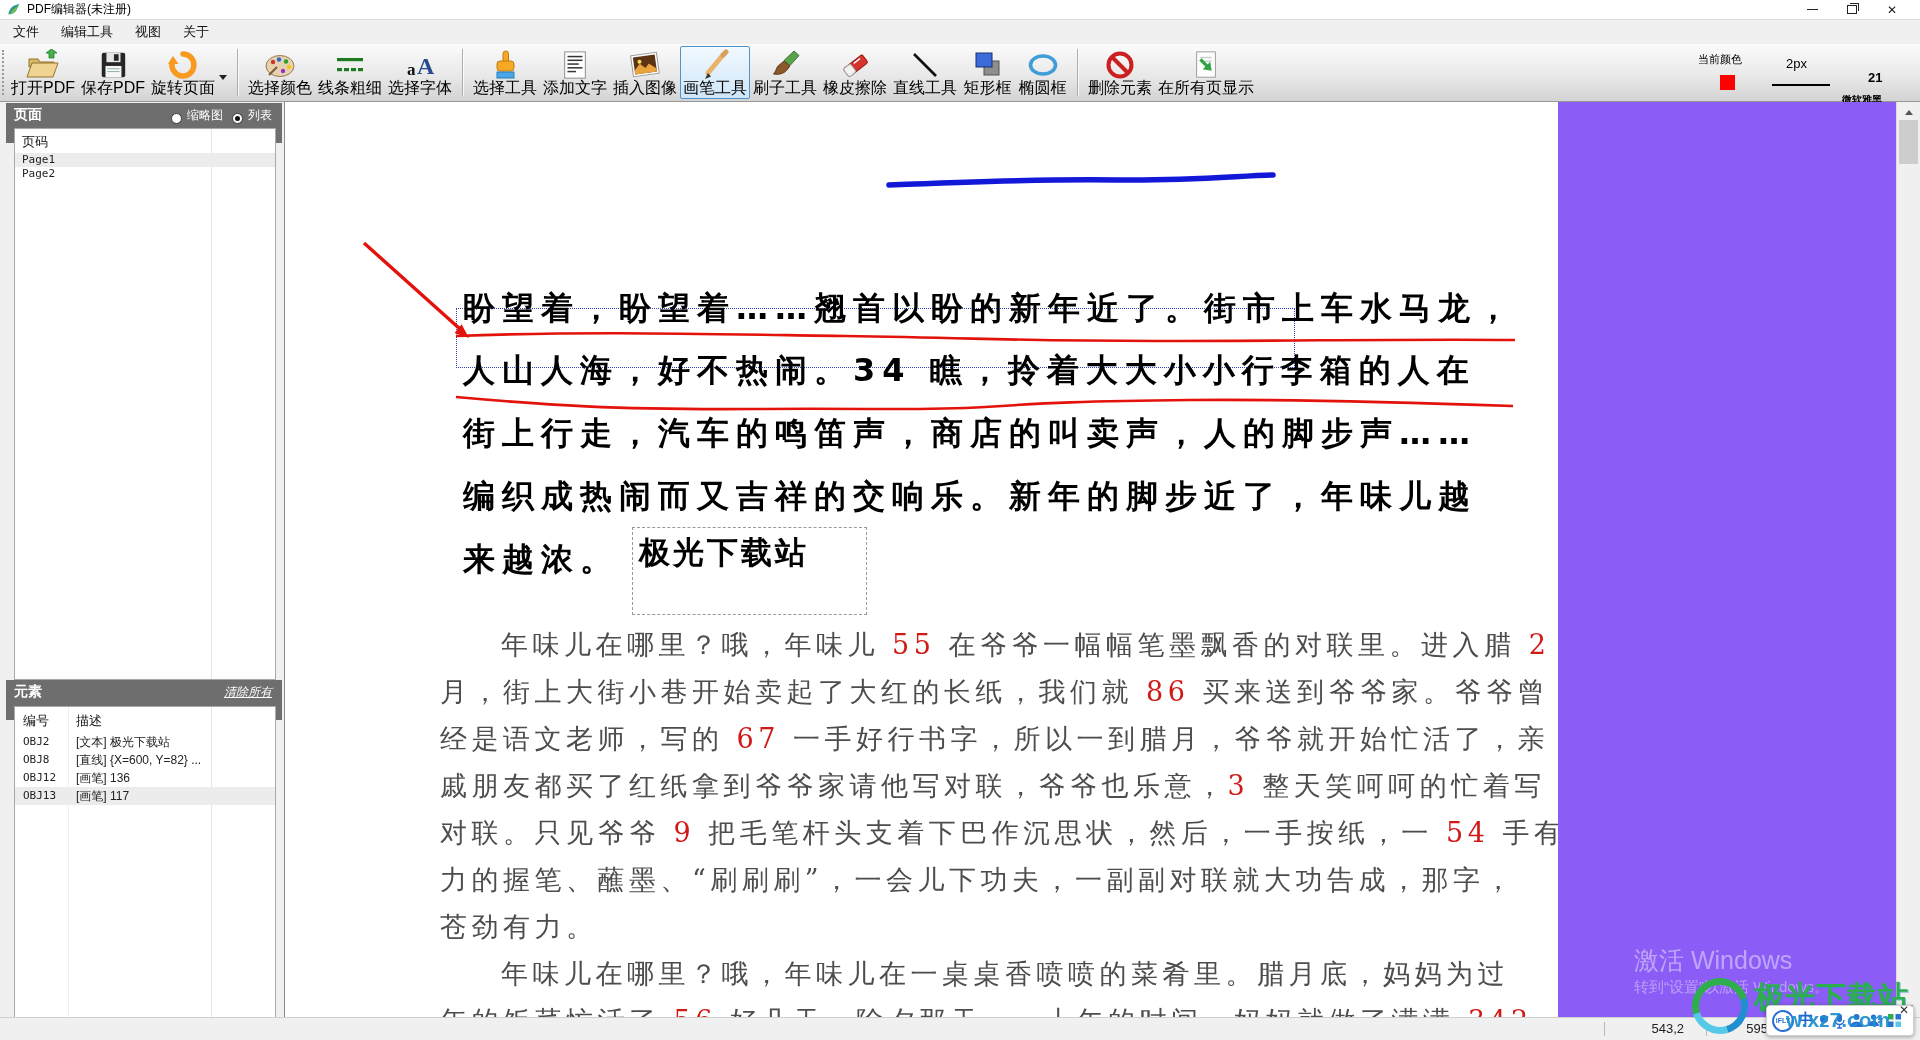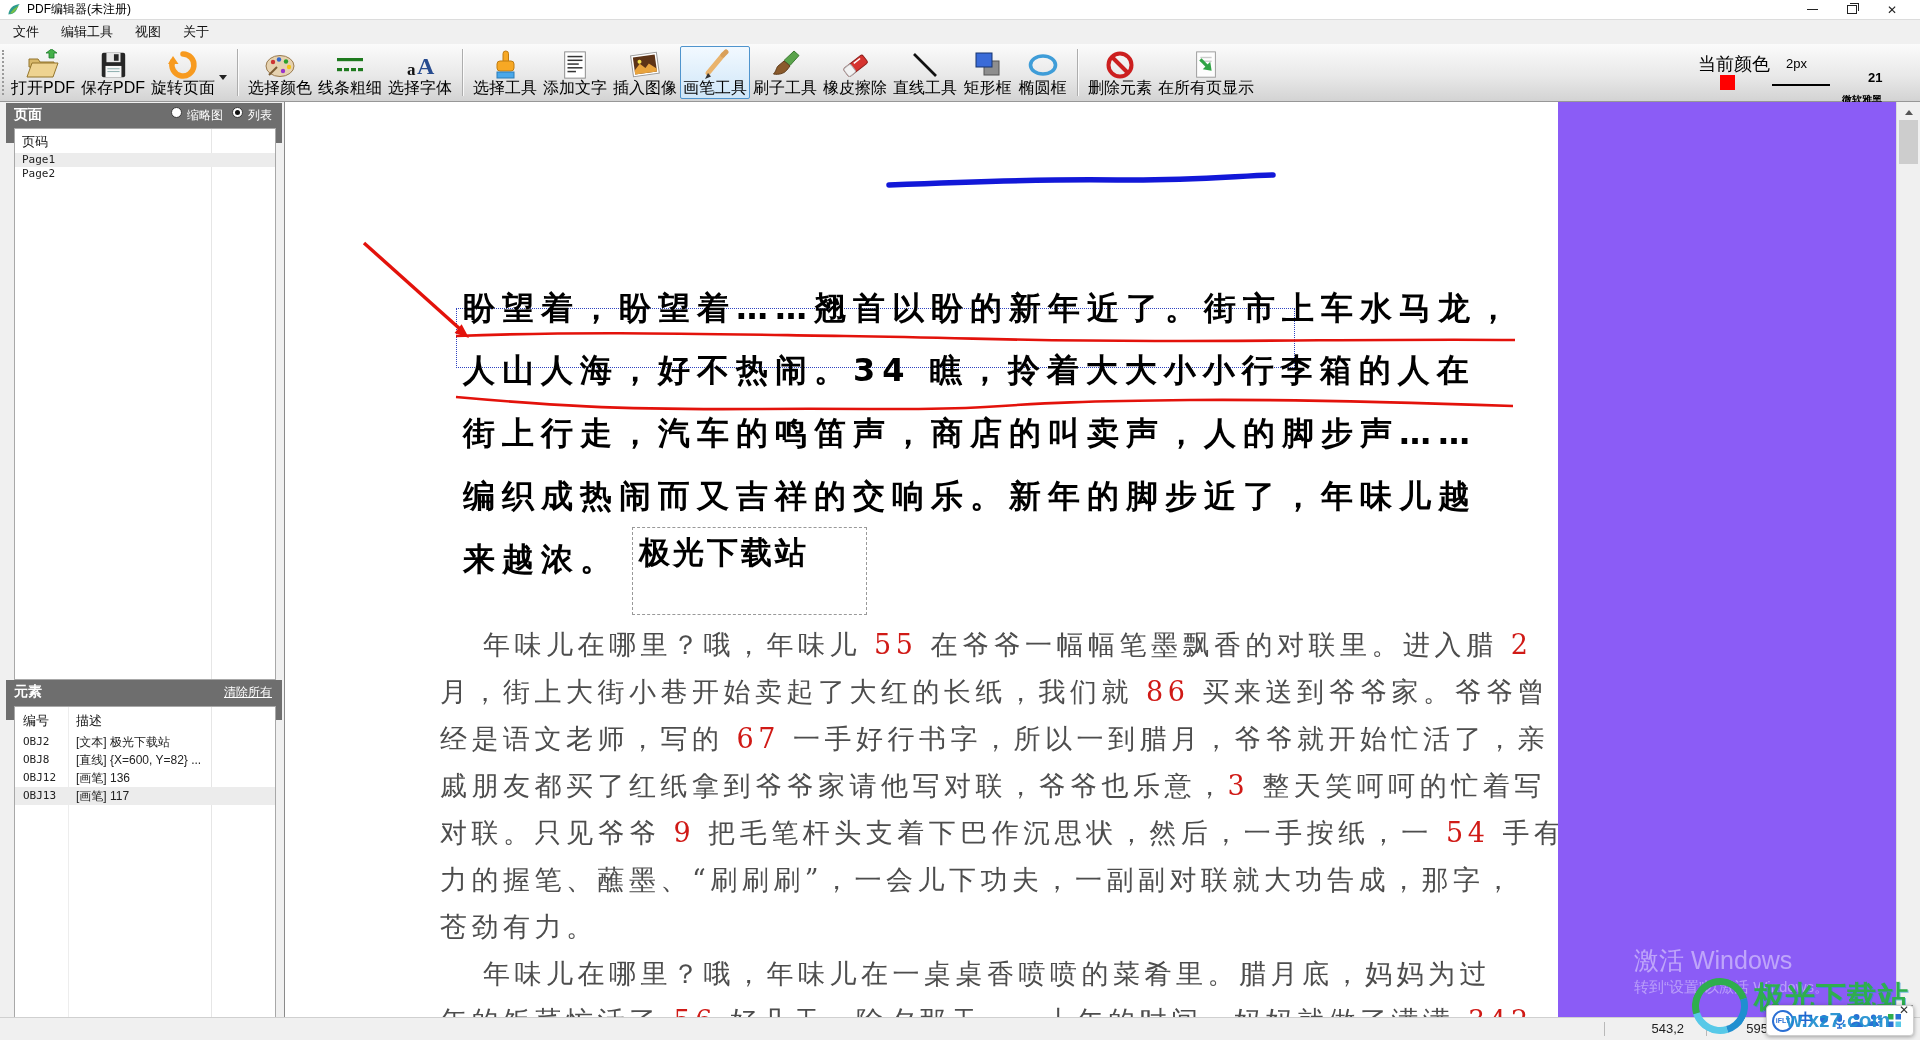--- a/index.html
+++ b/index.html
@@ -26,46 +26,46 @@
     background:linear-gradient(#fbfbfb,#e9e9e9 55%,#d3d3d3);border-bottom:1px solid #979797;}
   .toolbar:before{content:'';position:absolute;left:2px;top:6px;bottom:6px;width:0;border-left:2px dotted #9a9a9a;}
   .tools{position:absolute;left:8px;top:1px;height:55px;display:flex;align-items:stretch;}
   .tool{min-width:49px;padding:1px 2px;margin:1px 0;display:flex;flex-direction:column;align-items:center;justify-content:flex-start;border:1px solid transparent;}
   .tool .ticon{height:33px;display:flex;align-items:center;justify-content:center;}
   .tool .tlabel{font-size:16px;line-height:13px;color:#000;white-space:nowrap;}
   .tool.selected{border:1px solid #4f94cd;border-radius:2px;background:linear-gradient(#f2f9ff,#cfe6f8);}
   .tsep{width:1px;background:#adadad;box-shadow:1px 0 0 rgba(255,255,255,.8);margin:4px 7px;}
   .tdrop{width:0;height:0;border:4px solid transparent;border-top:5px solid #222;margin:30px 3px 0 1px;}
   .tb-right{position:absolute;right:0;top:0;width:250px;height:57px;}
-  .cc-label{position:absolute;left:28px;top:8px;font-size:18px;color:#000;}
+  .cc-label{position:absolute;left:28px;top:8px;font-size:11px;color:#000;}
   .cc-swatch{position:absolute;left:50px;top:31px;width:15px;height:15px;}
   .w-label{position:absolute;left:116px;top:12px;font-size:13px;color:#000;}
   .w-line{position:absolute;left:102px;top:40px;width:58px;height:2px;background:#000;}
   .f-name{position:absolute;left:172px;top:8px;font-size:10px;font-weight:bold;color:#000;margin-top:41px;}
   .f-size{position:absolute;left:198px;top:26px;font-size:13px;font-weight:bold;color:#000;}
 
   
   .main{position:absolute;left:0;top:102px;right:0;bottom:22px;}
 
   
   .sidebar{position:absolute;left:0;top:0;bottom:0;width:284px;background:#f0f0f0;border-right:1px solid #8a8a8a;}
   .panel-header{position:absolute;left:6px;right:2px;height:40px;background:#6e6e6e;color:#fff;}
   .ph-title{position:absolute;left:8px;top:3px;font-size:14px;font-weight:bold;}
-  .ph-radios{position:absolute;right:6px;top:4px;display:flex;align-items:flex-start;gap:5px;}
+  .ph-radios{position:absolute;right:6px;top:4px;display:flex;align-items:flex-end;gap:5px;}
   .radio{width:11px;height:11px;border-radius:50%;background:#fff;border:1px solid #3a3a3a;box-sizing:border-box;position:relative;}
   .radio.sel:after{content:'';position:absolute;left:2px;top:2px;width:5px;height:5px;border-radius:50%;background:#111;}
   .radio-label{font-size:12px;color:#fff;margin-right:4px;}
   .pages-list{position:absolute;left:14px;top:26px;width:262px;height:552px;background:#fff;border:1px solid #a8a8a8;box-sizing:border-box;}
   .list-gutter{position:absolute;left:196px;top:0;bottom:0;width:1px;background:#e6e6e6;}
   .col-label{position:absolute;left:7px;top:4px;font-size:13px;color:#111;}
   .p-rows{position:absolute;left:0;top:24px;right:0;}
   .p-row{height:14px;line-height:14px;font-family:"DejaVu Sans Mono",monospace;font-size:11px;color:#222;padding-left:7px;}
   .p-row.sel{background:#ececec;}
   .elem-header{top:578px;}
-  .clear-link{position:absolute;right:10px;top:4px;font-size:12px;color:#fff;text-decoration:underline;}
+  .clear-link{position:absolute;right:10px;top:4px;font-size:12px;color:#fff;text-decoration:underline;font-style:italic;}
   .elements-list{position:absolute;left:14px;top:604px;width:262px;bottom:0;background:#fff;border:1px solid #a8a8a8;box-sizing:border-box;}
   .e-colline{position:absolute;left:53px;top:0;bottom:0;width:1px;background:#ededed;}
   .e-head{position:absolute;left:0;top:5px;right:0;height:18px;}
   .e-head .h-id{position:absolute;left:8px;font-size:13px;color:#111;}
   .e-head .h-desc{position:absolute;left:61px;font-size:13px;color:#111;}
   .e-rows{position:absolute;left:0;top:26px;right:0;}
   .e-row{height:18px;line-height:18px;position:relative;}
   .e-row.sel{background:#ececec;}
   .e-id{position:absolute;left:8px;font-family:"DejaVu Sans Mono",monospace;font-size:11px;color:#222;}
   .e-desc{position:absolute;left:61px;font-size:12px;color:#222;white-space:nowrap;}
@@ -77,21 +77,21 @@
   .vscroll{position:absolute;right:0;top:0;bottom:0;width:23px;background:#f0f0f0;border-left:1px solid #dcdcdc;}
   .vs-arrow{position:absolute;left:0;width:23px;height:17px;display:flex;align-items:center;justify-content:center;}
   .tri-up{width:0;height:0;border:4px solid transparent;border-bottom:5px solid #555;}
   .tri-dn{width:0;height:0;border:4px solid transparent;border-top:5px solid #555;}
   .vs-thumb{position:absolute;left:2px;right:2px;top:18px;height:44px;background:#cdcdcd;}
 
   .bold-line{position:absolute;left:178px;font-family:"DejaVu Sans","Liberation Sans",sans-serif;
     font-weight:900;font-size:32px;letter-spacing:7px;color:#000;white-space:nowrap;}
   .serif-line{position:absolute;left:155px;font-family:"DejaVu Serif","Liberation Serif",serif;
     font-size:27px;letter-spacing:4.5px;color:#4d4d4d;white-space:nowrap;}
-  .serif-line.indent{left:198px;}
+  .serif-line.indent{left:216px;}
   .num{color:#d01a16;}
   .sel-rect{position:absolute;left:171px;top:206px;width:837px;height:58px;border:1px dotted #2f43c0;}
   .textbox{position:absolute;left:347px;top:425px;width:235px;height:88px;border:1px dashed #999;box-sizing:border-box;
     font-family:"DejaVu Sans",sans-serif;font-weight:900;font-size:31px;letter-spacing:3px;color:#000;padding:4px 0 0 6px;}
   .annot{position:absolute;left:0;top:0;pointer-events:none;}
 
   .act-title{position:absolute;left:76px;top:842px;font-size:25px;color:rgba(255,255,255,.45);font-weight:300;white-space:nowrap;}
   .act-sub{position:absolute;left:76px;top:876px;font-size:15px;color:rgba(255,255,255,.40);white-space:nowrap;}
 
   

